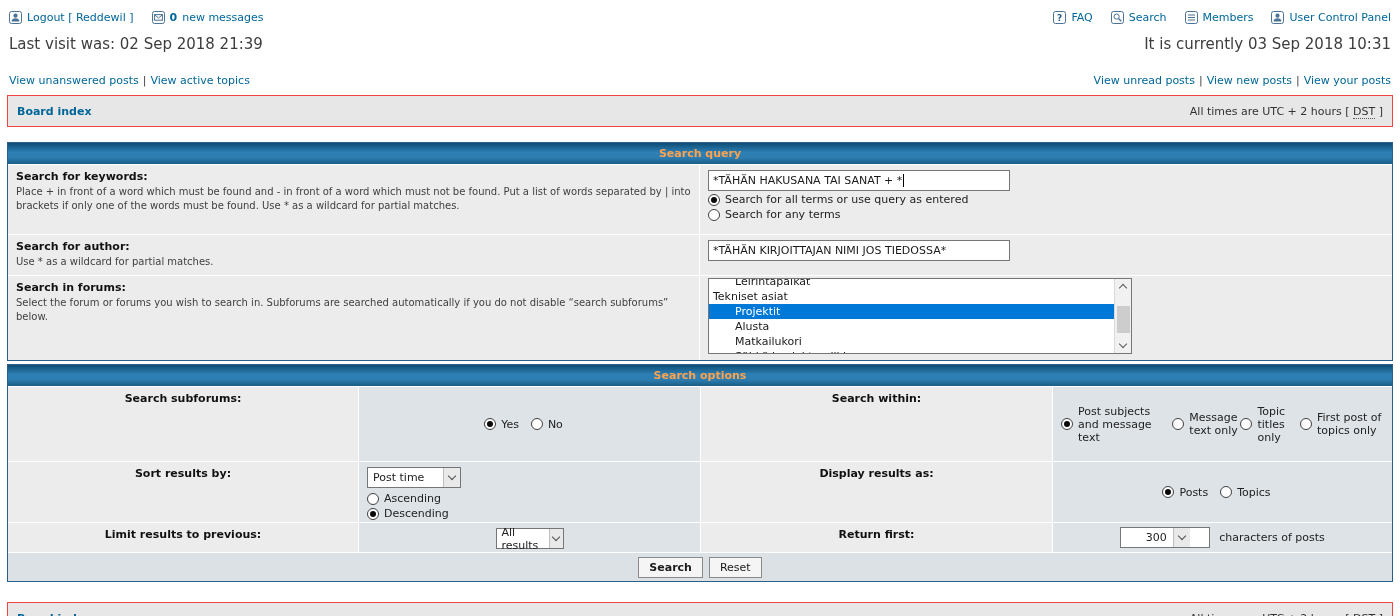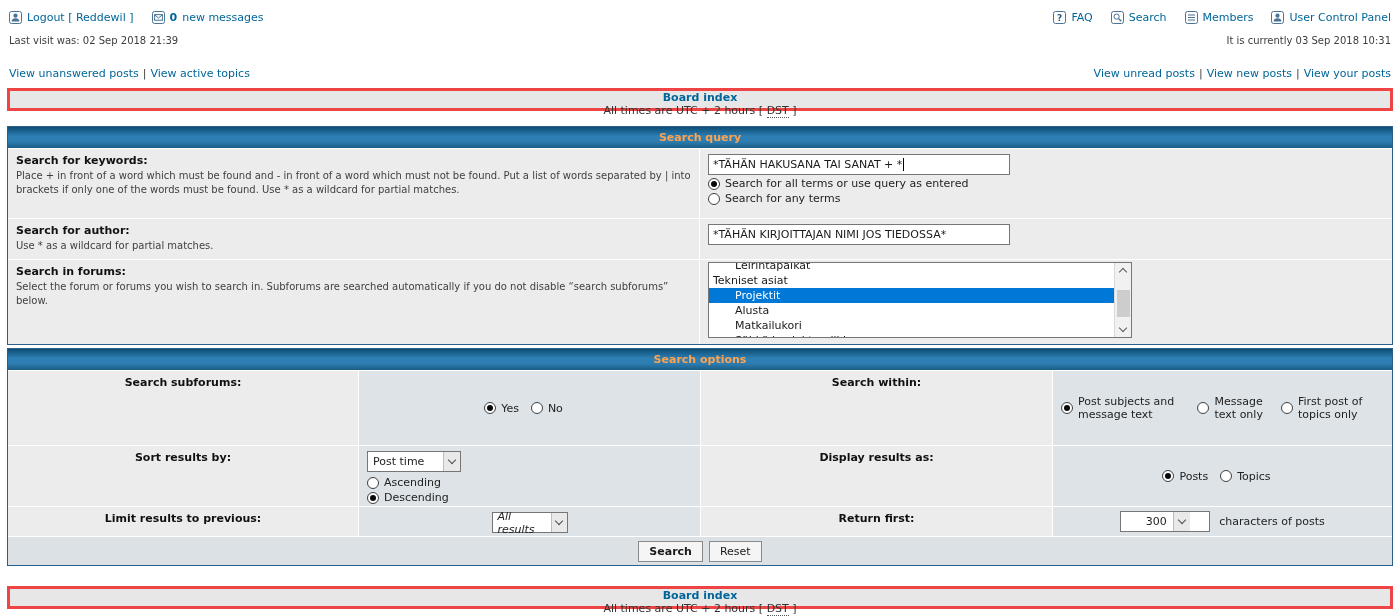--- a/index.html
+++ b/index.html
@@ -10,26 +10,26 @@
   a, .link { color: #006699; text-decoration: none; cursor: pointer; }
   .sep { color: #444; padding: 0 4px; }
 
   
   .topbar { display: flex; justify-content: space-between; align-items: center; margin-top: 2px; height: 18px; padding: 0 2px; }
   .tb-left, .tb-right { display: flex; align-items: center; gap: 18px; }
   .iconlink { display: inline-flex; align-items: center; gap: 5px; color: #006699; }
   .micon { flex: none; }
   .msgs b { color: #006699; }
 
-  .visitrow { display: flex; justify-content: space-between; margin-top: 9px; padding: 0 2px; font-size: 10px; color: #3d3d3d; }
+  .visitrow { display: flex; justify-content: space-between; margin-top: 9px; padding: 0 2px; font-size: 15px; color: #3d3d3d; }
 
   .quicklinks { display: flex; justify-content: space-between; margin-top: 21px; padding: 0 2px; }
 
   
-  .bar { margin-top: 8px; height: 23px; background: #e7e7e7; border: 3px solid #ef4444; display: flex; justify-content: space-between; align-items: center; padding: 0 9px; flex-direction: column; }
+  .bar { margin-top: 8px; height: 32px; background: #e7e7e7; border: 1px solid #ef4444; display: flex; justify-content: space-between; align-items: center; padding: 0 9px; }
   .bar .bi { font-weight: bold; color: #006699; }
   .bar .tz { color: #333; }
   .dst { border-bottom: 1px dotted #555; color: #333; cursor: pointer; }
 
   
   .tbl { background: #fff; border: 1px solid #2a5f8a; display: grid; gap: 1px; }
   .tbl-query { margin-top: 15px; grid-template-columns: 691px 1fr; grid-template-rows: 21px 69px 40px 84px; }
   .tbl-options { margin-top: 3px; grid-template-columns: 350px 341px 351px 1fr; grid-template-rows: 21px 74px 60px 29px 28px; }
   .th { grid-column: 1 / -1; background: linear-gradient(180deg, #0e4c75 0%, #2e80b5 45%, #2d7db1 70%, #1a5d85 100%);
         color: #FFA34F; font-weight: bold; display: flex; align-items: center; justify-content: center; }
@@ -250,20 +250,24 @@
       <div class="radio-row">
           <span class="radio checked"></span>
           <span>Post subjects and message text</span>
         </div>
       <div class="radio-row">
           <span class="radio"></span>
           <span>Message text only</span>
         </div>
       <div class="radio-row">
           <span class="radio"></span>
+          <span>Topic titles only</span>
+        </div>
+      <div class="radio-row">
+          <span class="radio"></span>
           <span>First post of topics only</span>
         </div>
     </div>
 
     <div class="cell vcenter">
       <div class="lbl">Sort results by:</div>
     </div>
     <div class="cell opt-val">
       <div class="select" style="width:94px;">
           <span>Post time</span>
@@ -293,21 +297,21 @@
             <span class="radio"></span>
             <span>Topics</span>
           </span>
       </div>
     </div>
 
     <div class="cell vcenter">
       <div class="lbl">Limit results to previous:</div>
     </div>
     <div class="cell opt-val vcenter">
-      <div class="select" style="width:76px;font-style:italic;">
+      <div class="select" style="width:68px;">
           <span>All results</span>
           <span class="arrowbox">
             <span class="chev-d"></span>
           </span>
         </div>
     </div>
     <div class="cell vcenter">
       <div class="lbl">Return first:</div>
     </div>
     <div class="cell opt-val vcenter">

